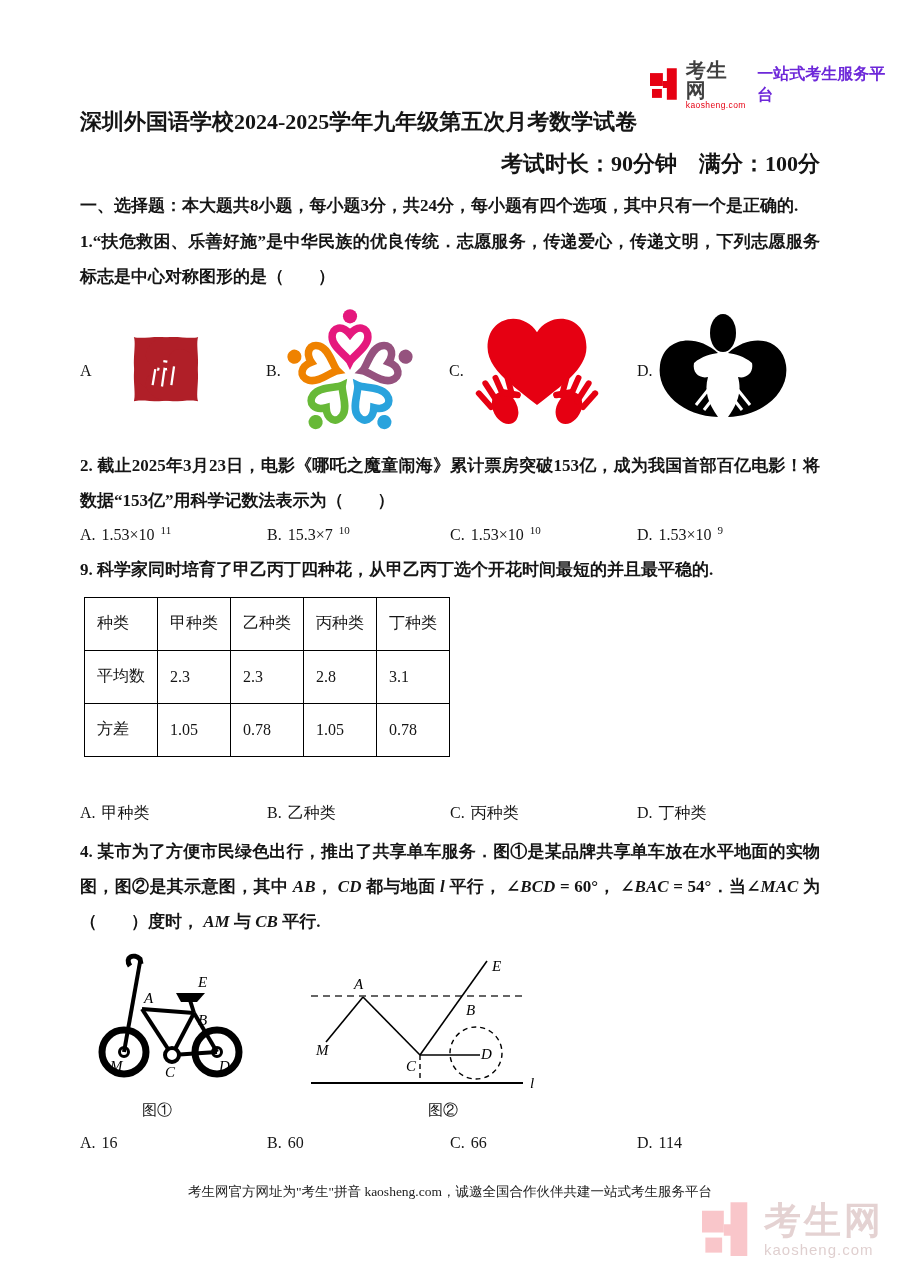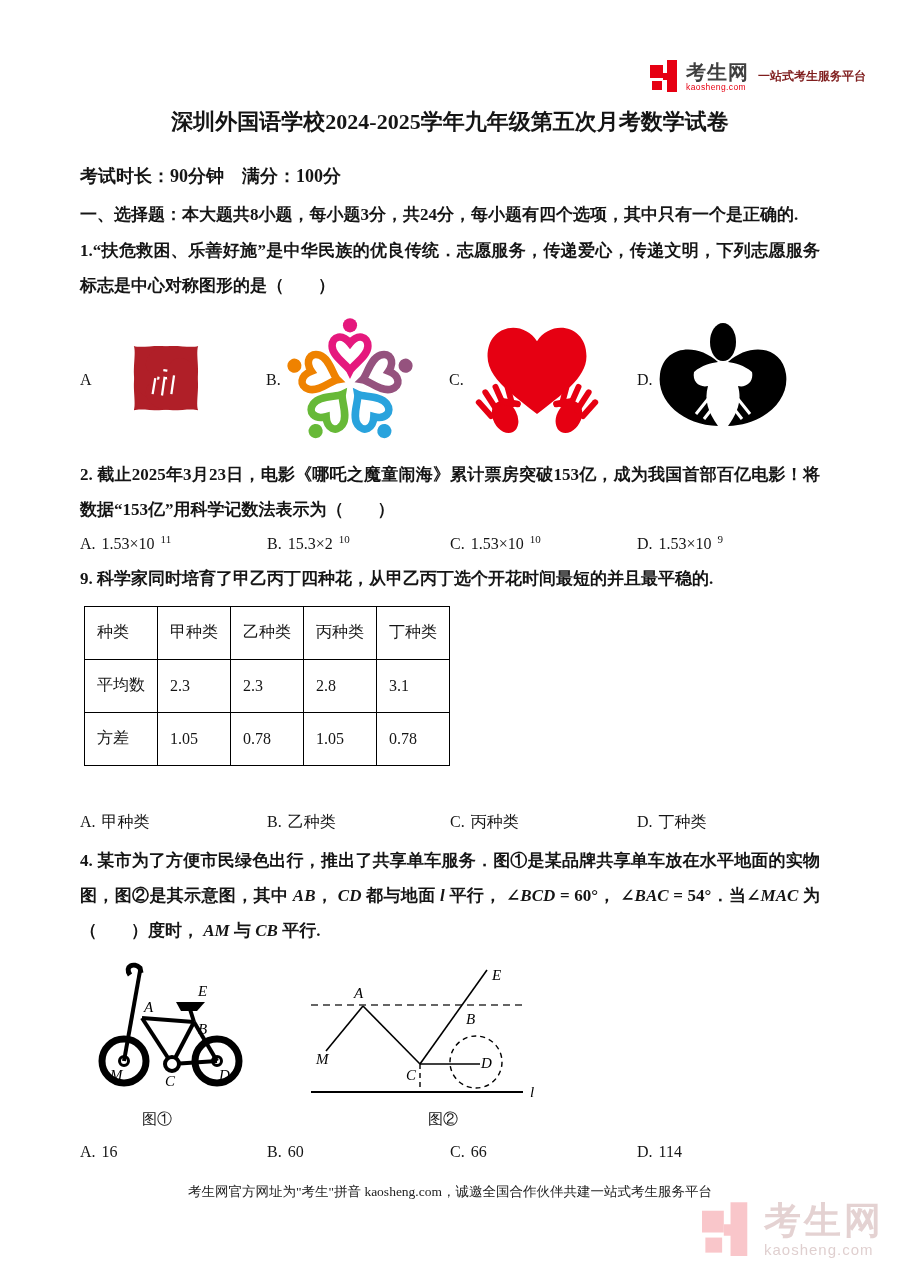--- a/index.html
+++ b/index.html
@@ -5,25 +5,25 @@
   html,body { margin:0; padding:0; background:#ffffff; }
   .page {
     position:relative; width:900px; height:1263px; background:#fff; overflow:hidden;
     font-family:"Liberation Serif","DejaVu Serif",serif; color:#151515;
   }
   
   .brand { position:absolute; top:60px; left:650px; display:flex; align-items:center; cursor:pointer; }
   .brand .nameblock { margin-left:5px; line-height:1; }
   .brand .bname { font-size:20px; font-weight:bold; color:#3f3f3f; letter-spacing:1px; font-family:"Liberation Sans",sans-serif; }
   .brand .bdomain { font-size:8.5px; color:#e60012; letter-spacing:.4px; font-family:"Liberation Sans",sans-serif; margin-top:1px; }
-  .brand .btag { font-size:12px; font-weight:bold; color:#7f1d1d; margin-left:9px; font-family:"Liberation Sans",sans-serif; }
+  .brand .btag { font-size:16px; font-weight:bold; color:#6d28d9; margin-left:9px; font-family:"Liberation Sans",sans-serif; }
   
   .content { position:absolute; left:80px; top:108px; width:740px; }
-  .title { font-size:22px; font-weight:bold; text-align:center; margin:0; line-height:1.3; }
-  .meta  { font-size:18px; font-weight:bold; text-align:left; margin-top:27px; }
+  .title { font-size:22px; font-weight:bold; margin:0; line-height:1.3; }
+  .meta  { font-size:22px; font-weight:bold; text-align:right; margin-top:12px; }
   .sec-heading { font-size:17px; font-weight:bold; line-height:1.95; margin-top:10px; text-align:justify; }
   .qtext { font-size:17px; line-height:2.06; margin:2px 0 0 0; text-align:justify;font-weight:bold; }
   .mvar { font-style:italic; }
   sup { font-size:11px; line-height:0; }
   
   .opt-row { display:grid; grid-template-columns:187px 183px 187px 1fr; font-size:16px; align-items:baseline; }
   .opt-row .opt span { margin-right:6px; }
   
   .q1-row { display:grid; grid-template-columns:186px 183px 188px 1fr; align-items:center; height:150px; margin-top:2px; }
   .q1-cell { display:flex; align-items:center; }
@@ -164,21 +164,21 @@
           <path d="M72,40 C94,20 126,24 130,52 C134,80 106,103 72,104 C82,90 86,78 82,64 C90,66 98,60 96,50 C88,43 79,41 72,40 Z" fill="#000"></path>
           <path d="M40,92 l16,-20 M48,97 l14,-18" stroke="#fff" stroke-width="3" fill="none"></path>
           <path d="M94,92 l-16,-20 M86,97 l-14,-18" stroke="#fff" stroke-width="3" fill="none"></path>
         </svg>
       </div>
     </div>
 
     <p class="qtext">2. 截止2025年3月23日，电影《哪吒之魔童闹海》累计票房突破153亿，成为我国首部百亿电影！将数据“153亿”用科学记数法表示为（　　）</p>
     <div class="opt-row" style="margin-top:8px;">
       <div class="opt"><span>A.</span><span>1.53×10</span><sup>11</sup></div>
-      <div class="opt"><span>B.</span><span>15.3×2</span><sup>10</sup></div>
+      <div class="opt"><span>B.</span><span>15.3×7</span><sup>10</sup></div>
       <div class="opt"><span>C.</span><span>1.53×10</span><sup>10</sup></div>
       <div class="opt"><span>D.</span><span>1.53×10</span><sup>9</sup></div>
     </div>
 
     <p class="qtext" style="margin-top:8px;">9. 科学家同时培育了甲乙丙丁四种花，从甲乙丙丁选个开花时间最短的并且最平稳的.</p>
     <table class="q3t">
       <tbody>
           <tr>
         <td>种类</td>
         <td>甲种类</td>

